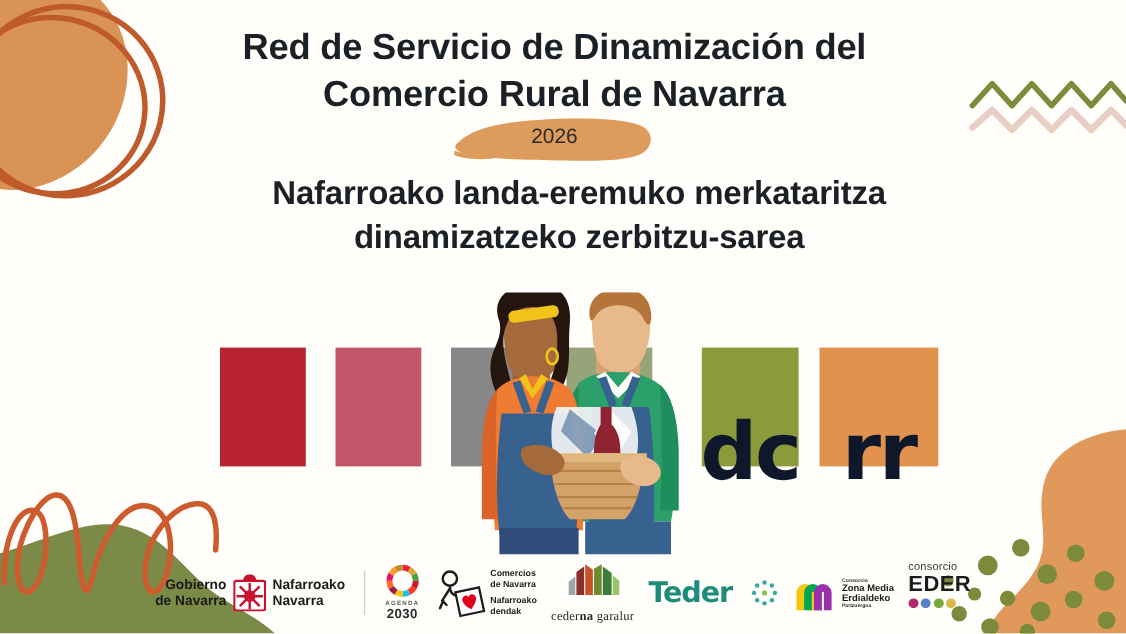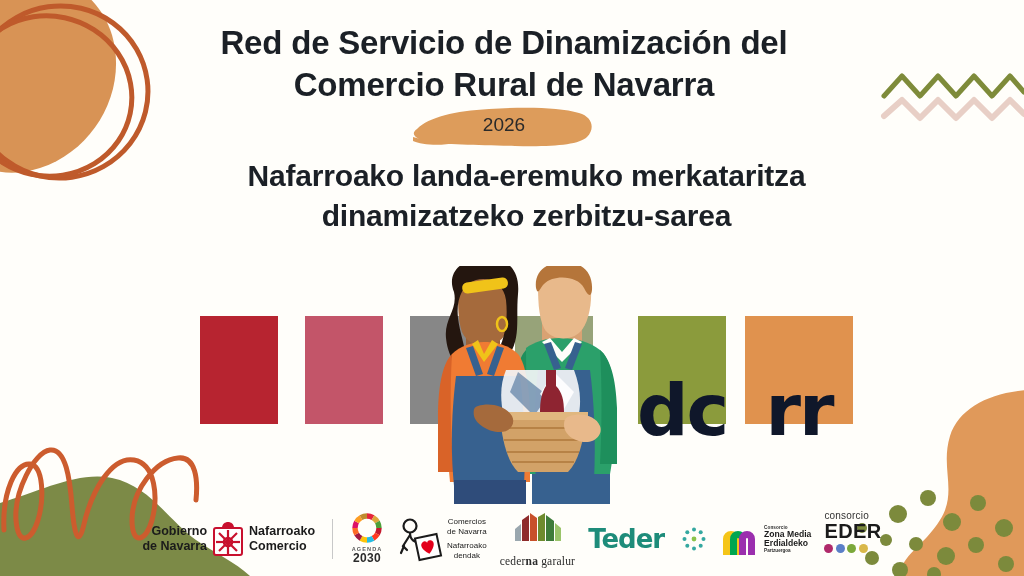--- a/index.html
+++ b/index.html
@@ -59,21 +59,21 @@
     font-size:12.5px;font-weight:700;color:#1B1B1B;line-height:1.22;
     white-space:nowrap;
   }
   .gov-txt.r{text-align:left;}
   .gov-txt.l{text-align:right;}
   .vdiv{width:1px;height:40px;background:#C8C8C8;margin:0 4px;}
   .agenda{display:flex;flex-direction:column;align-items:center;}
   .agenda-l1{font-size:5.6px;letter-spacing:1.1px;color:#5A5A5A;margin-top:1px;font-weight:600;}
   .agenda-l2{font-size:12px;letter-spacing:0.4px;color:#2B2B2B;font-weight:700;line-height:1;}
   .comercios{display:flex;align-items:center;gap:4px;}
-  .com-txt{font-size:8px;font-weight:400;color:#1B1B1B;line-height:1.3;white-space:nowrap;text-align:center;}
+  .com-txt{font-size:8px;font-weight:700;color:#1B1B1B;line-height:1.3;white-space:nowrap;}
   .com-txt .sep{display:block;height:3px;}
   .cederna{display:flex;flex-direction:column;align-items:center;justify-content:space-between;}
   .cederna-txt{font-size:11.5px;color:#2B2B2B;font-family:"Liberation Serif",serif;letter-spacing:.2px;margin-top:1px;}
   .cederna-txt b{font-weight:700;}
   .teder{display:flex;align-items:center;gap:17px;}
   .zona{display:flex;align-items:center;gap:4px;}
   .zona-txt{line-height:1.1;}
   .zona-txt .t0{font-size:4.6px;font-weight:700;color:#2B2B2B;letter-spacing:.1px;}
   .zona-txt .t1{font-size:8.6px;font-weight:700;color:#1B1B1B;}
   .zona-txt .t2{font-size:4.6px;font-weight:700;color:#2B2B2B;}
@@ -238,21 +238,21 @@
           <path d="M15,20 L3,20"></path>
             <path d="M15,20 L27,20"></path>
           <path d="M15,20 L6,11"></path>
             <path d="M15,20 L24,11"></path>
           <path d="M15,20 L6,29"></path>
             <path d="M15,20 L24,29"></path>
         </g>
       </svg>
       <div class="gov-txt r">
         <div>Nafarroako</div>
-        <div>Comercio</div>
+        <div>Navarra</div>
       </div>
     </div>
 
     <div class="vdiv"></div>
 
     <div class="logo agenda">
       <svg width="34" height="34" viewBox="0 0 34 34">
         <g transform="translate(17,17)" stroke-width="5.4" fill="none">
           <path d="M0,-12 A12,12 0 0,1 6,-10.4" stroke="#E5243B"></path>
           <path d="M6,-10.4 A12,12 0 0,1 10.4,-6" stroke="#DDA63A"></path>

